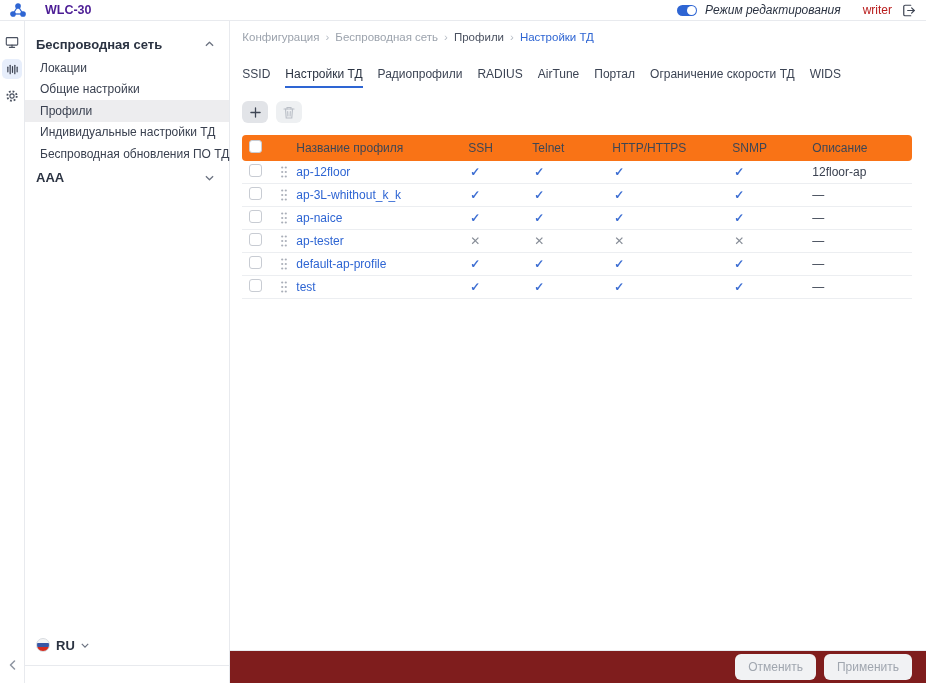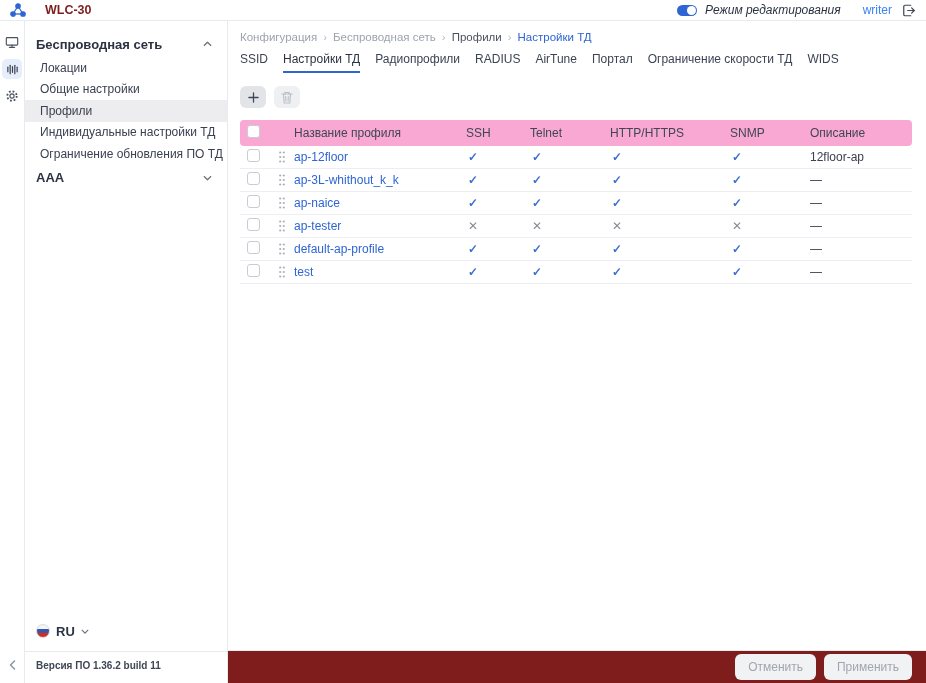--- a/index.html
+++ b/index.html
@@ -4,28 +4,28 @@
 <style>
   * { box-sizing: border-box; margin: 0; padding: 0; }
   html,body { width: 926px; height: 683px; overflow: hidden; background: #fff;
     font-family: "Liberation Sans", sans-serif; color: #3a4150; }
   .app { display: flex; flex-direction: column; width: 926px; height: 683px; }
 
   
   .topbar { flex: 0 0 21px; display: flex; align-items: center; padding: 0 10px;
     border-bottom: 1px solid #e8eaee; background: #fff; }
   .logo { width: 16px; height: 14px; display: inline-flex; }
-  .app-title { margin-left: 19px; color: #7f1d1d; font-size: 12.5px; font-weight: 600; }
+  .app-title { margin-left: 19px; color: #4c1d95; font-size: 12.5px; font-weight: 600; }
   .topbar-right { margin-left: auto; display: flex; align-items: center; gap: 8px; }
   .toggle { width: 20px; height: 11px; border-radius: 6px; background: #2e65d3;
     position: relative; cursor: pointer; }
   .toggle .knob { position: absolute; right: 1px; top: 1px; width: 9px; height: 9px;
     border-radius: 50%; background: #fff; }
   .edit-label { font-size: 12px; color: #2b3342; font-style: italic; }
-  .username { font-size: 12px; color: #3b82f6; margin-left: 14px; }
+  .username { font-size: 12px; color: #b91c1c; margin-left: 14px; }
   .logout { display: inline-flex; cursor: pointer; margin-left: 2px; }
 
   
   .main { flex: 1; display: flex; min-height: 0; }
 
   .rail { flex: 0 0 25px; border-right: 1px solid #e8eaee; display: flex;
     flex-direction: column; align-items: center; padding-top: 11px; gap: 7px; }
   .rail-btn { width: 20px; height: 20px; display: flex; align-items: center;
     justify-content: center; border-radius: 5px; cursor: pointer; color: #4a5160; }
   .rail-btn.selected { background: #e7eefb; }
@@ -54,35 +54,35 @@
   
   .content { flex: 1; display: flex; flex-direction: column; min-width: 0; }
   .content-body { flex: 1; padding: 10px 14px 0 12px; overflow: hidden; }
 
   .breadcrumb { display: flex; align-items: center; gap: 6px; font-size: 11.5px; }
   .bc-sep { color: #b6bcc5; }
   .bc-muted { color: #9ca3ad; }
   .bc-dark { color: #4a5160; }
   .bc-active { color: #2e65d3; cursor: pointer; }
 
-  .tabs { display: flex; gap: 15px; margin-top: 9px; }
+  .tabs { display: flex; gap: 15px; margin-top: 24px; }
   .tab { font-size: 12px; color: #3c4454; padding-bottom: 5px; cursor: pointer;
     border-bottom: 2px solid transparent; white-space: nowrap; }
   .tab.active { color: #2b3342; border-bottom-color: #2e65d3; }
 
   .toolbar { display: flex; gap: 8px; margin-top: 13px; }
   .tb-btn { width: 26px; height: 22px; border-radius: 6px; display: flex;
     align-items: center; justify-content: center; cursor: pointer; border: none; }
   .tb-btn.add { background: #e2e4e8; color: #3f4654; font-size: 15px; line-height: 1; }
   .tb-btn.del { background: #eef0f2; color: #b9bec6; }
 
   .table { margin-top: 12px; }
   .trow { display: grid; grid-template-columns: 30px 24px 172px 64px 80px 120px 80px 1fr;
     align-items: center; height: 23px; border-bottom: 1px solid #eceef1; }
-  .thead { background: #f9a8d4; height: 26px; border-radius: 4px; border-bottom: none;
+  .thead { background: #f97316; height: 26px; border-radius: 4px; border-bottom: none;
     color: #3f4654; font-size: 12px; }
   .th { font-size: 12px; color: #3f4654; }
   .cell { font-size: 12px; }
   .checkbox { width: 13px; height: 13px; border: 1px solid #c8ccd3; border-radius: 3px;
     background: #fff; margin-left: 7px; cursor: pointer; display: inline-block; }
   .drag { display: inline-flex; justify-content: center; width: 100%; cursor: grab; }
   .name-link { color: #2e65d3; font-size: 12px; text-decoration: none; cursor: pointer; }
   .mark.yes { color: #3e6fd3; font-weight: 700; font-size: 12px; padding-left: 2px; }
   .mark.no { color: #878d97; font-size: 12px; padding-left: 2px; }
   .desc { color: #3a4150; }
@@ -166,38 +166,37 @@
           <div class="sb-section-header">
             <span>Беспроводная сеть</span>
             <svg width="9" height="6" viewBox="0 0 10 6" fill="none" stroke="#6b7280" stroke-width="1.4" stroke-linejoin="round">
               <path d="M1 5 L5 1 L9 5"></path>
             </svg>
           </div>
           <div class="sb-item">Локации</div>
           <div class="sb-item">Общие настройки</div>
           <div class="sb-item selected">Профили</div>
           <div class="sb-item">Индивидуальные настройки ТД</div>
-          <div class="sb-item">Ограничение обновления ПО ТД</div>
+          <div class="sb-item">Беспроводная обновления ПО ТД</div>
           <div class="sb-section-header">
             <span>AAA</span>
             <svg width="9" height="6" viewBox="0 0 10 6" fill="none" stroke="#6b7280" stroke-width="1.4" stroke-linejoin="round">
               <path d="M1 1 L5 5 L9 1"></path>
             </svg>
           </div>
         </div>
       <div class="sb-footer">
         <div class="lang-row">
           <span class="flag"></span>
           <span class="lang-code">RU</span>
           <svg width="8" height="5" viewBox="0 0 10 6" fill="none" stroke="#6b7280" stroke-width="1.5">
               <path d="M1 1 L5 5 L9 1"></path>
             </svg>
         </div>
         <div class="sb-divider"></div>
-        <div class="version">Версия ПО 1.36.2 build 11</div>
       </div>
     </div>
 
     <div class="content">
       <div class="content-body">
         <div class="breadcrumb" id="breadcrumb">
             <span class="bc-muted">Конфигурация</span>
             <span class="bc-sep">›</span>
             <span class="bc-muted">Беспроводная сеть</span>
             <span class="bc-sep">›</span>

